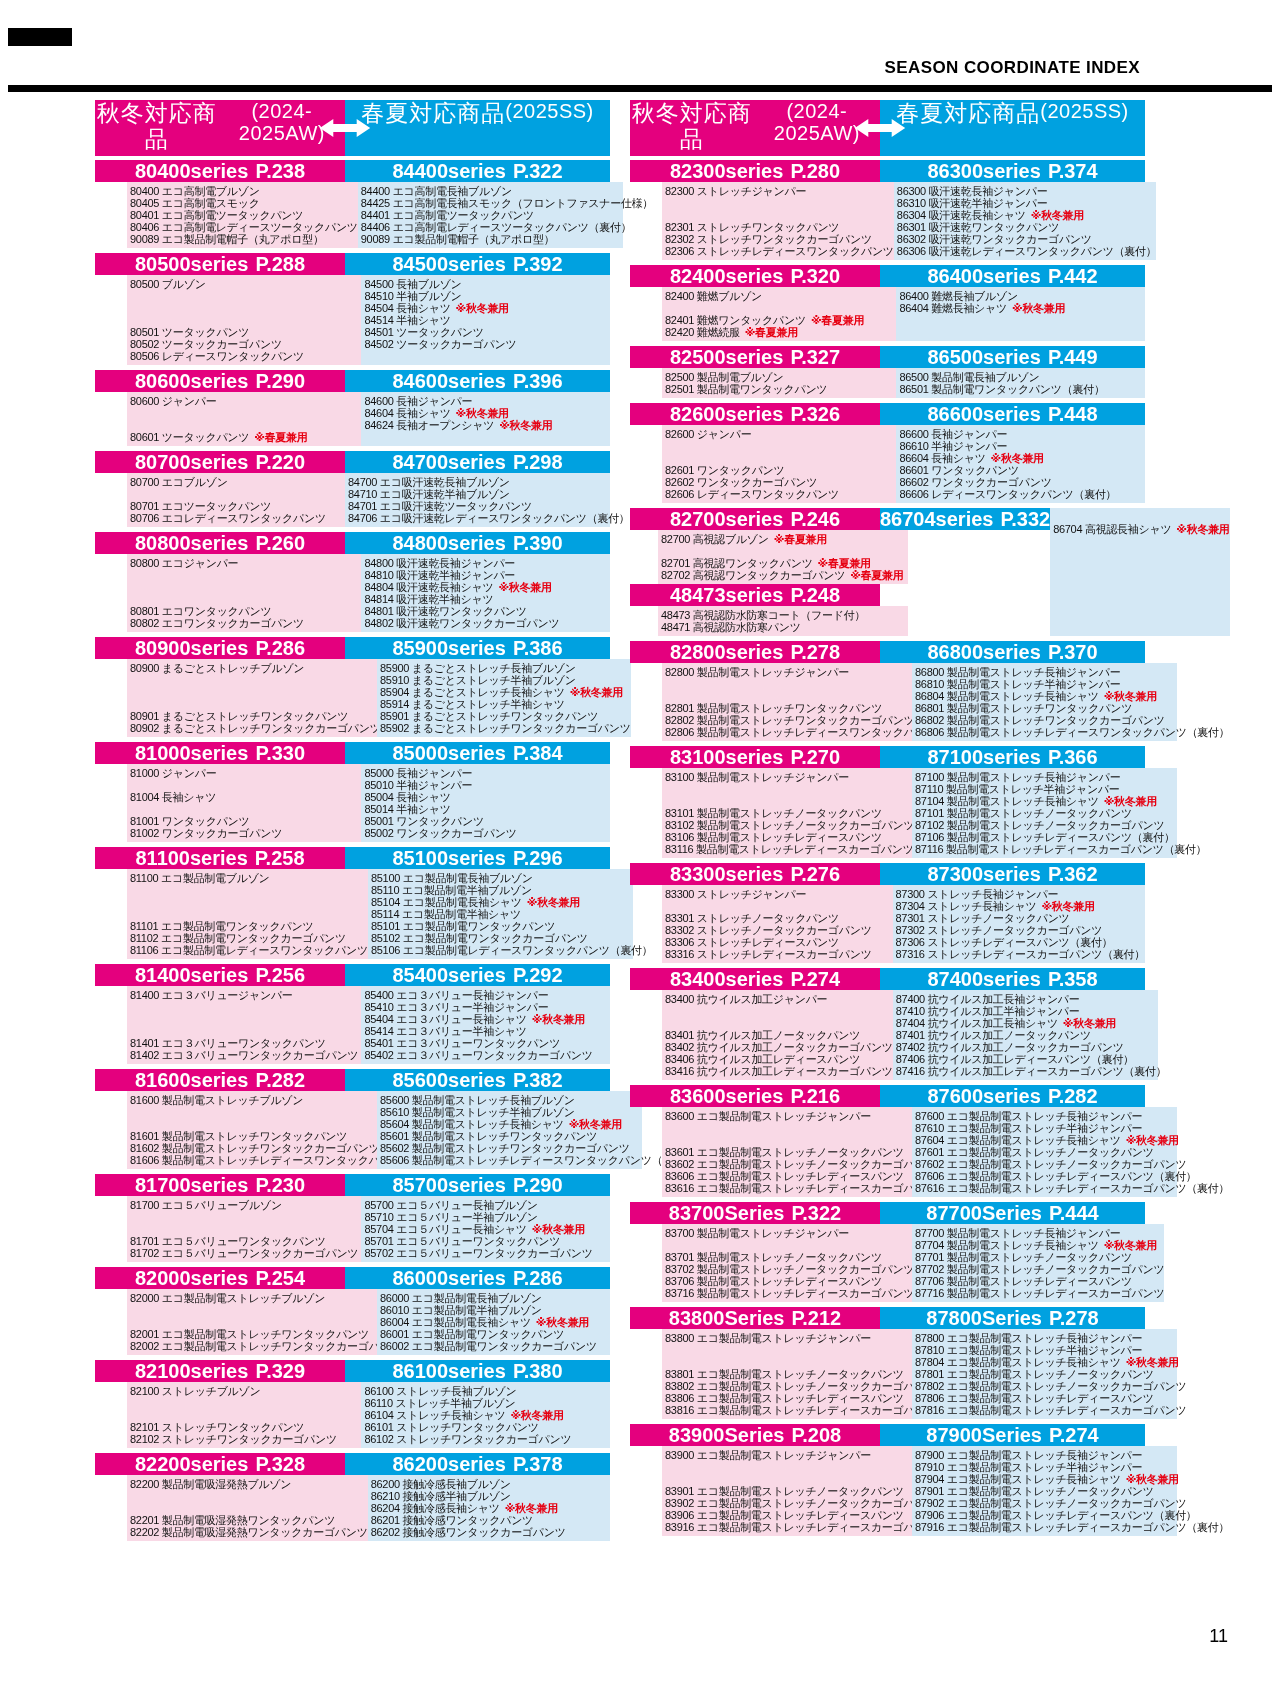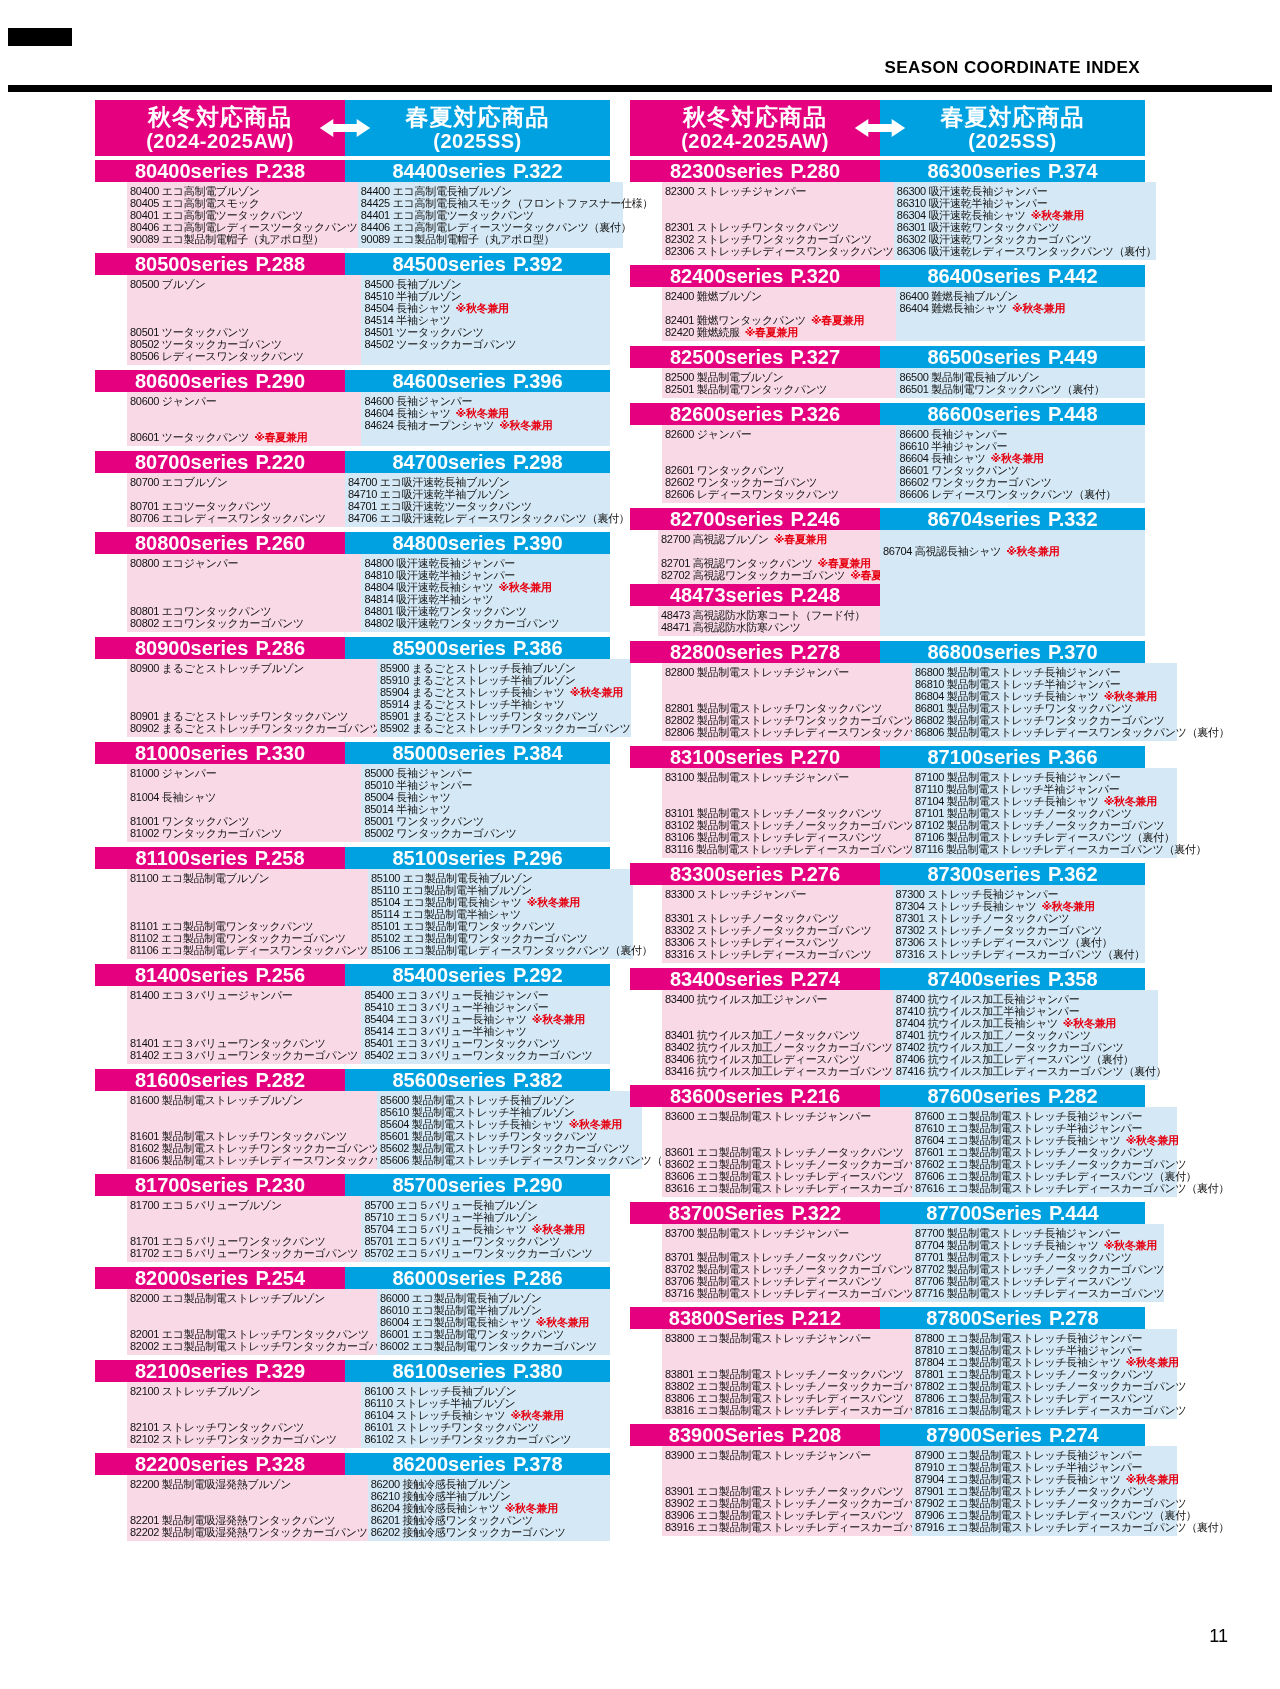--- a/index.html
+++ b/index.html
@@ -20,21 +20,21 @@
   .corner-mark{position:absolute;left:8px;top:28px;width:64px;height:18px;background:#000;}
   .page-title{position:absolute;top:58px;right:140px;font-size:17px;font-weight:bold;letter-spacing:.4px;color:#000;}
   .top-rule{position:absolute;left:8px;top:85px;width:1264px;height:7px;background:#000;}
   .page-number{position:absolute;top:1626px;right:52px;font-size:18px;color:#000;}
 
   .group{position:absolute;top:100px;width:515px;}
   #group-left{left:95px;}
   #group-right{left:630px;}
 
   .col-header{position:relative;display:flex;height:56px;margin-bottom:4px;}
-  .season{display:flex;flex-direction:column;justify-content:center;text-align:center;color:#fff;font-weight:bold;}
+  .season{display:flex;justify-content:center;text-align:center;color:#fff;font-weight:normal;}
   .aw-season{width:250px;background:var(--magenta);}
   .ss-season{width:265px;background:var(--cyan);}
   .season .s1{font-size:23px;line-height:26px;letter-spacing:1px;}
   .season .s2{font-size:20px;line-height:22px;letter-spacing:.5px;}
   .swap-arrow{position:absolute;left:250px;top:50%;transform:translate(-50%,-50%);width:54px;height:24px;}
   .swap-arrow svg{display:block;width:100%;height:100%;}
 
   .section{margin-bottom:5px;}
   .sec-head{display:flex;}
   .bar{height:22px;display:flex;align-items:center;justify-content:center;gap:7px;color:#fff;font-weight:bold;font-size:20px;}
@@ -46,21 +46,21 @@
   .aw-col{width:250px;background:var(--pink);}
   .ss-col{width:265px;background:var(--blue);}
   .line{height:var(--lh);line-height:var(--lh);font-size:11px;letter-spacing:-.3px;white-space:nowrap;padding-left:3px;}
   .note{color:var(--red);font-weight:bold;margin-left:5px;}
 
   
   .split-body{display:flex;align-items:stretch;}
   .split-aw{width:250px;display:flex;flex-direction:column;}
   .split-aw .bar{width:250px;}
   .split-aw .list{background:var(--pink);margin-left:28px;}
-  .split-ss{width:265px;display:flex;flex-direction:column;}
+  .split-ss{width:265px;display:flex;flex-direction:row;}
   .split-ss .bar{width:265px;}
   .split-ss .list{background:var(--blue);flex:1;}
 </style>
 </head>
 <body>
 
 <div id="page">
   <div class="corner-mark"></div>
   <div class="page-title">SEASON COORDINATE INDEX</div>
   <div class="top-rule"></div>

